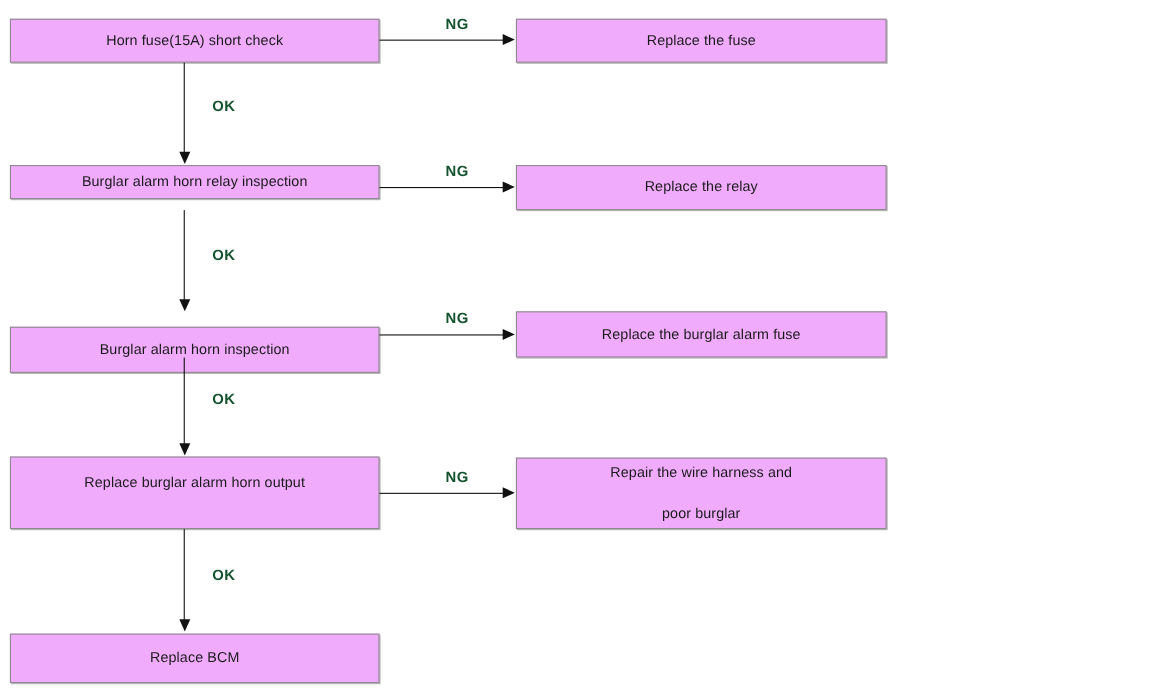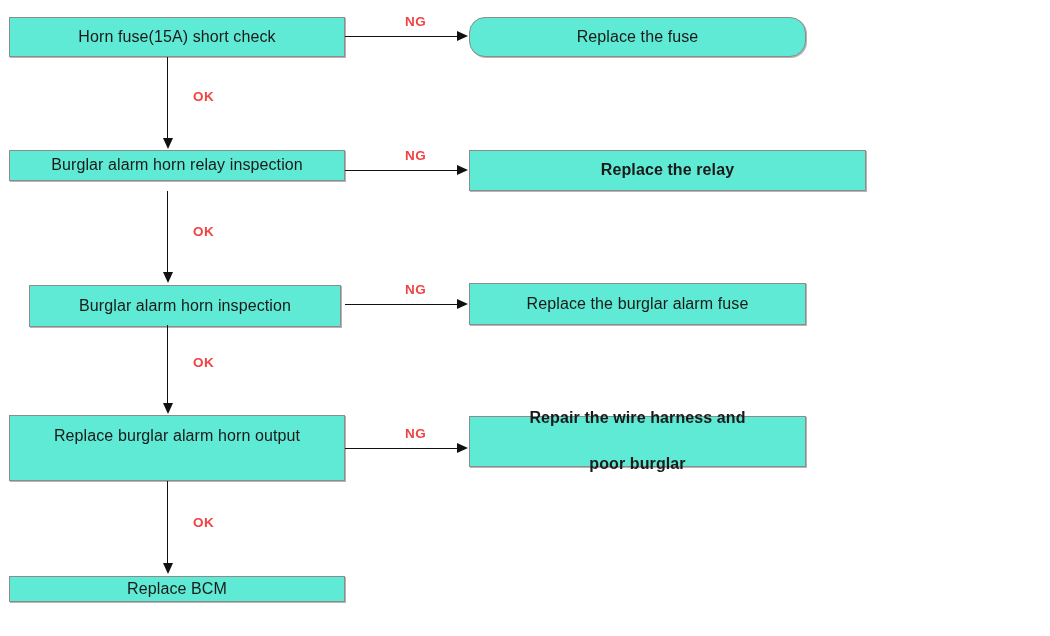--- a/index.html
+++ b/index.html
@@ -11,29 +11,29 @@
     position: relative;
     width: 1050px;
     height: 636px;
     background: #ffffff;
     font-family: "Liberation Sans", sans-serif;
     overflow: hidden;
   }
   .node {
     position: absolute;
     box-sizing: border-box;
-    background: #5eead4;
+    background: #f0abfc;
     border: 1px solid #8c8c8c;
     box-shadow: 1px 1px 0 0 rgba(120,120,120,0.55);
     display: flex;
     align-items: center;
     justify-content: center;
     text-align: center;
     color: #1a1a1a;
-    font-size: 16px;
+    font-size: 13px;
     line-height: 1.42;
     letter-spacing: 0.1px;
   }
   .node span { display: block; padding: 0 6px; }
 
   
   .vline {
     position: absolute;
     width: 1px;
     background: #111111;
@@ -56,64 +56,64 @@
     width: 0;
     height: 0;
     border-top: 5px solid transparent;
     border-bottom: 5px solid transparent;
     border-left: 11px solid #111111;
   }
   .edge-label {
     position: absolute;
     font-size: 13.5px;
     font-weight: bold;
-    color: #ef4444;
+    color: #14532d;
     letter-spacing: 0.4px;
     white-space: nowrap;
     padding-left: 16px;
   }
 </style>
 </head>
 <body>
 
 <div id="canvas">
 
   <div class="node" style="left:9px; top:17px; width:336px; height:40px;">
     <span>Horn fuse(15A) short check</span>
   </div>
 
   <div class="hline" style="left:345px; top:36px; width:118px;"></div>
   <div class="arrow-right" style="left:457px; top:31px;"></div>
   <div class="edge-label" style="left:389px; top:14px;">NG</div>
 
-  <div class="node" style="left:469px; top:17px; width:337px; height:40px;border-radius:16px;">
+  <div class="node" style="left:469px; top:17px; width:337px; height:40px;">
     <span>Replace the fuse</span>
   </div>
 
   <div class="vline" style="left:167px; top:57px; width:1px; height:83px;"></div>
   <div class="arrow-down" style="left:163px; top:138px;"></div>
   <div class="edge-label" style="left:177px; top:89px;">OK</div>
 
   <div class="node" style="left:9px; top:150px; width:336px; height:31px;">
     <span>Burglar alarm horn relay inspection</span>
   </div>
 
   <div class="hline" style="left:345px; top:170px; width:118px;"></div>
   <div class="arrow-right" style="left:457px; top:165px;"></div>
   <div class="edge-label" style="left:389px; top:148px;">NG</div>
 
-  <div class="node" style="left:469px; top:150px; width:397px; height:41px;font-weight:bold;">
+  <div class="node" style="left:469px; top:150px; width:337px; height:41px;">
     <span>Replace the relay</span>
   </div>
 
   <div class="vline" style="left:167px; top:191px; width:1px; height:83px;"></div>
   <div class="arrow-down" style="left:163px; top:272px;"></div>
   <div class="edge-label" style="left:177px; top:224px;">OK</div>
 
-  <div class="node" style="left:9px; top:285px; width:312px; height:42px;margin-left:20px;">
+  <div class="node" style="left:9px; top:297px; width:336px; height:42px;">
     <span>Burglar alarm horn inspection</span>
   </div>
 
   <div class="hline" style="left:345px; top:304px; width:118px;"></div>
   <div class="arrow-right" style="left:457px; top:299px;"></div>
   <div class="edge-label" style="left:389px; top:282px;">NG</div>
 
   <div class="node" style="left:469px; top:283px; width:337px; height:42px;">
     <span>Replace the burglar alarm fuse</span>
   </div>
@@ -125,28 +125,28 @@
   <div class="node" style="left:9px; top:415px; width:336px; height:66px;">
     <span>
       <span>Replace burglar alarm horn output</span><br>
     </span>
   </div>
 
   <div class="hline" style="left:345px; top:448px; width:118px;"></div>
   <div class="arrow-right" style="left:457px; top:443px;"></div>
   <div class="edge-label" style="left:389px; top:426px;">NG</div>
 
-  <div class="node" style="left:469px; top:416px; width:337px; height:51px;font-weight:bold;">
+  <div class="node" style="left:469px; top:416px; width:337px; height:65px;">
     <span>
       <span>Repair the wire harness and</span><br>
       <span>poor burglar</span>
     </span>
   </div>
 
   <div class="vline" style="left:167px; top:481px; width:1px; height:84px;"></div>
   <div class="arrow-down" style="left:163px; top:563px;"></div>
   <div class="edge-label" style="left:177px; top:515px;">OK</div>
 
-  <div class="node" style="left:9px; top:576px; width:336px; height:26px;">
+  <div class="node" style="left:9px; top:576px; width:336px; height:45px;">
     <span>Replace BCM</span>
   </div>
 
 </div>
 
 </body></html>

